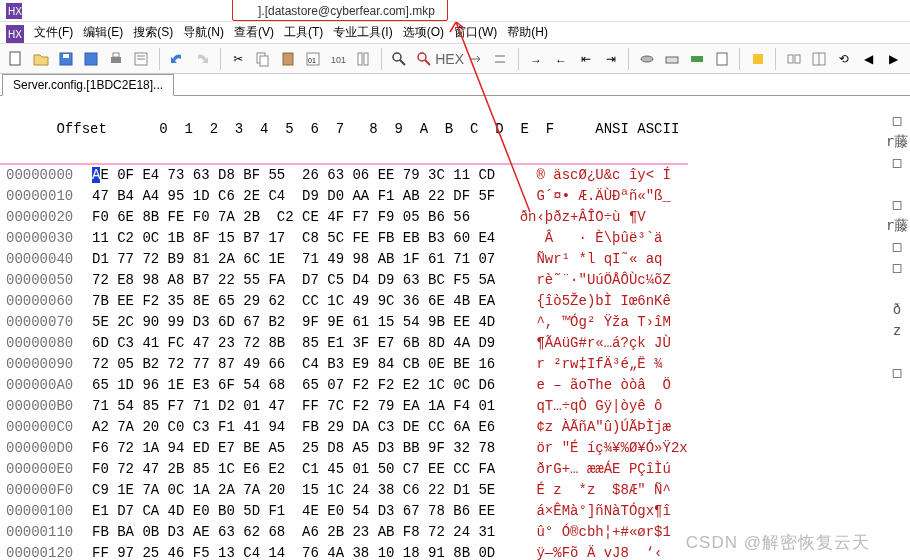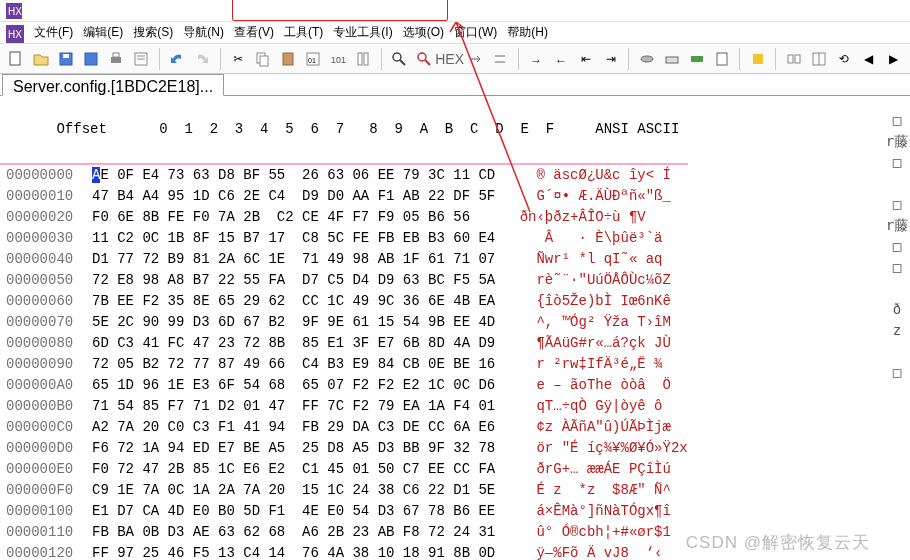--- a/index.html
+++ b/index.html
@@ -7,21 +7,21 @@
 .titlebar { height:22px; background:#fff; border-bottom:1px solid #e0e0e0; display:flex; align-items:center; padding:0 6px; font-size:12px; position:relative; }
 .titlebar .app-icon { width:16px; height:16px; margin-right:6px; display:inline-flex; align-items:center; justify-content:center; }
 .annot-box { position:absolute; left:232px; top:-2px; width:216px; height:23px; border:1.5px solid #d22; border-radius:2px; pointer-events:none; }
 .menubar { height:22px; display:flex; align-items:flex-end; gap:2px; padding:1px 6px 0 6px; font-size:12px; border-bottom:1px solid #ddd; }
 .mb-left-icon { width:18px; height:18px; margin-right:4px; }
 .menu-item { padding:2px 4px; cursor:default;text-align:right; }
 .toolbar { height:30px; display:flex; align-items:center; gap:4px; padding:2px 6px; border-bottom:1px solid #ccc; background:#fafafa; position:relative; }
 .tb-sep { width:1px; height:22px; background:#ccc; margin:0 3px; }
 .tb-btn { width:22px; height:22px; display:inline-flex; align-items:center; justify-content:center; cursor:pointer; border-radius:2px; }
 .tabbar { height:22px; border-bottom:1px solid #999; display:flex; align-items:flex-end; }
-.tab { height:22px; padding:3px 10px 2px 10px; border:1px solid #999; border-bottom:1px solid #fff; background:#fff; font-size:16px; margin-left:2px; position:relative; top:1px; }
+.tab { height:22px; padding:3px 10px 2px 10px; border:1px solid #999; border-bottom:1px solid #fff; background:#fff; font-size:12px; margin-left:2px; position:relative; top:1px; }
 .hex-area { display:flex; font-family:Consolas,"Courier New",monospace; font-size:14px; line-height:21px; }
 .hex-col-head, .hex-body { white-space:pre; }
 .hex-col-head { border-bottom:2px solid #f9a8d4; padding:2px 0; }
 .addr { color:#737373; }
 .hex-cursor { background:#1a3fd8; color:#fff; }
 .ansi { color:#333; }
 .col-offset { width:84px; text-align:left; padding-left:6px; }
 .col-hex { padding-left:8px; }
 .col-ascii { padding-left:16px; color:#b91c1c; }
 .head-label { color:#000; }
@@ -33,20 +33,21 @@
 </head>
 <body>
 
 <div class="titlebar">
   <span class="app-icon">
     <svg width="16" height="16">
         <rect width="16" height="16" fill="#6b3fa0"></rect>
         <text x="2" y="12" fill="#fff" font-size="10" font-family="Arial">HX</text>
       </svg>
   </span>
+  <span style="margin-left:230px;color:#333">].[datastore@cyberfear.com].mkp</span>
   <div class="annot-box"></div>
 </div>
 
 <div class="menubar">
   <span class="mb-left-icon">
     <svg width="18" height="18">
         <rect width="18" height="18" fill="#6b3fa0"></rect>
         <text x="2" y="13" fill="#fff" font-size="10">HX</text>
       </svg>
   </span>

